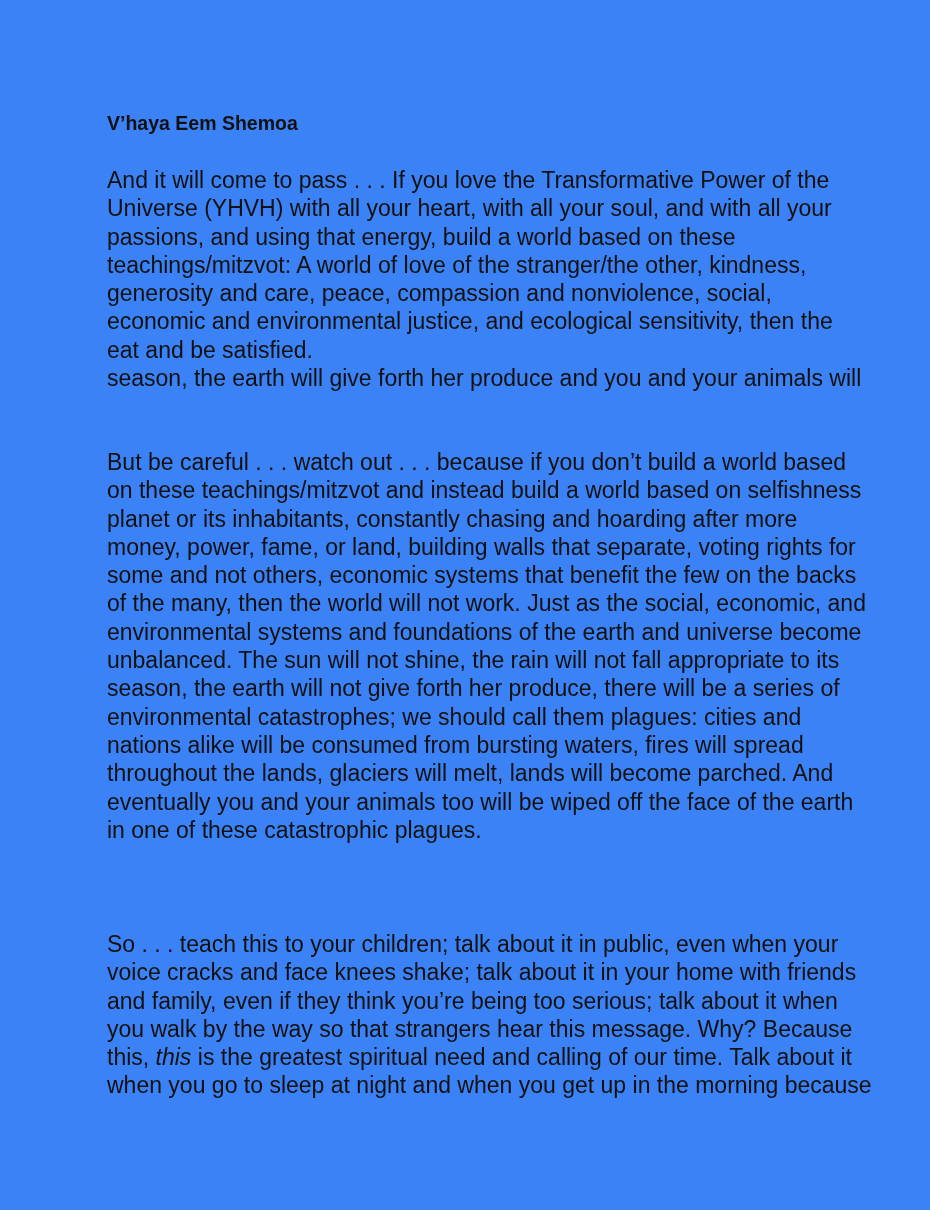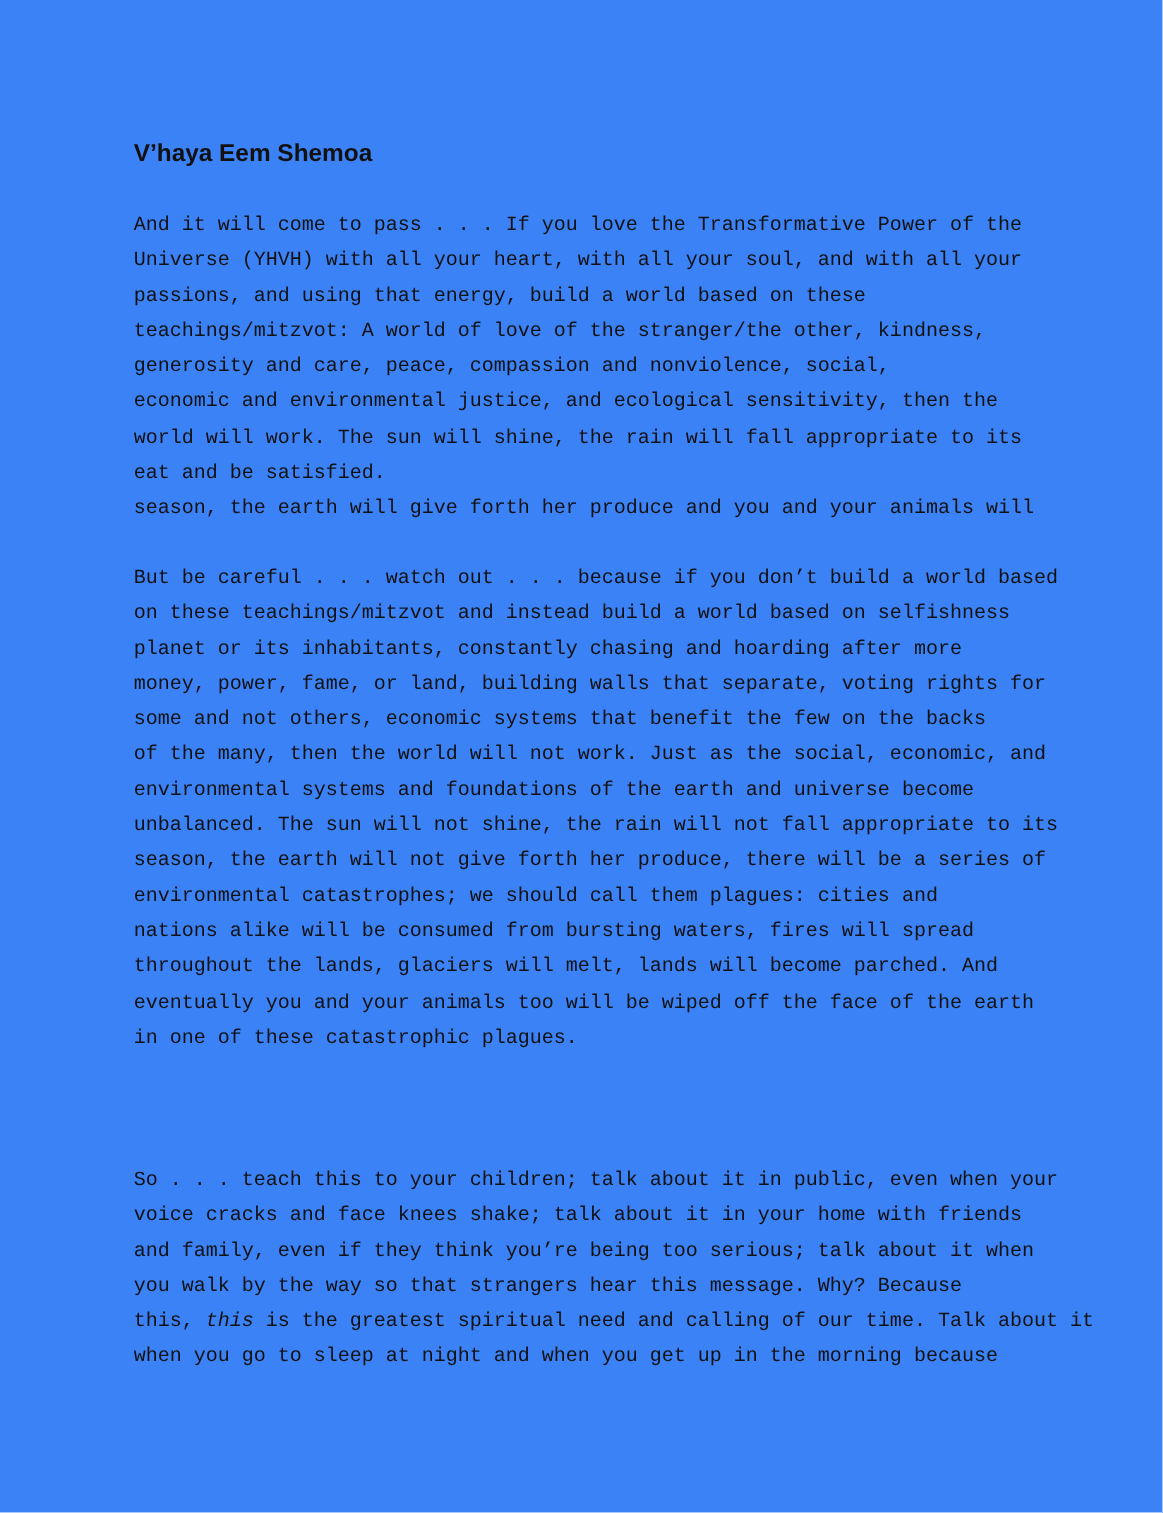--- a/index.html
+++ b/index.html
@@ -7,41 +7,40 @@
     .page {
       position: absolute; left: 0; top: 0; width: 930px; height: 1210px; background: #3b82f6;
       font-family: "Liberation Sans", sans-serif; color: #111111;
     }
     .title {
       position: absolute; left: 107px; top: 110px;
       font-size: 19.5px; font-weight: bold; line-height: 26px; white-space: nowrap;
     }
     .para { position: absolute; left: 107px; }
     .line {
-      font-size: 16px; line-height: 28.3px; white-space: nowrap; display: block; font-family: Liberation Mono, monospace;
+      font-size: 23px; line-height: 28.3px; white-space: nowrap; display: block;
     }
     .p1 { top: 166px; }
     .p2 { top: 448px; }
     .p3 { top: 930px; }
     em { font-style: italic; }
   </style>
 </head>
 <body>
 
 <div class="page">
   <div class="title">V’haya Eem Shemoa</div>
 
   <div class="para p1">
     <span class="line">And it will come to pass . . . If you love the Transformative Power of the</span>
     <span class="line">Universe (YHVH) with all your heart, with all your soul, and with all your</span>
     <span class="line">passions, and using that energy, build a world based on these</span>
     <span class="line">teachings/mitzvot: A world of love of the stranger/the other, kindness,</span>
     <span class="line">generosity and care, peace, compassion and nonviolence, social,</span>
     <span class="line">economic and environmental justice, and ecological sensitivity, then the</span>
-    <span class="line">world will work. The sun will shine, the rain will fall appropriate to its</span>
     <span class="line">eat and be satisfied.</span>
     <span class="line">season, the earth will give forth her produce and you and your animals will</span>
   </div>
 
   <div class="para p2">
     <span class="line">But be careful . . . watch out . . . because if you don’t build a world based</span>
     <span class="line">on these teachings/mitzvot and instead build a world based on selfishness</span>
     <span class="line">planet or its inhabitants, constantly chasing and hoarding after more</span>
     <span class="line">money, power, fame, or land, building walls that separate, voting rights for</span>
     <span class="line">some and not others, economic systems that benefit the few on the backs</span>

